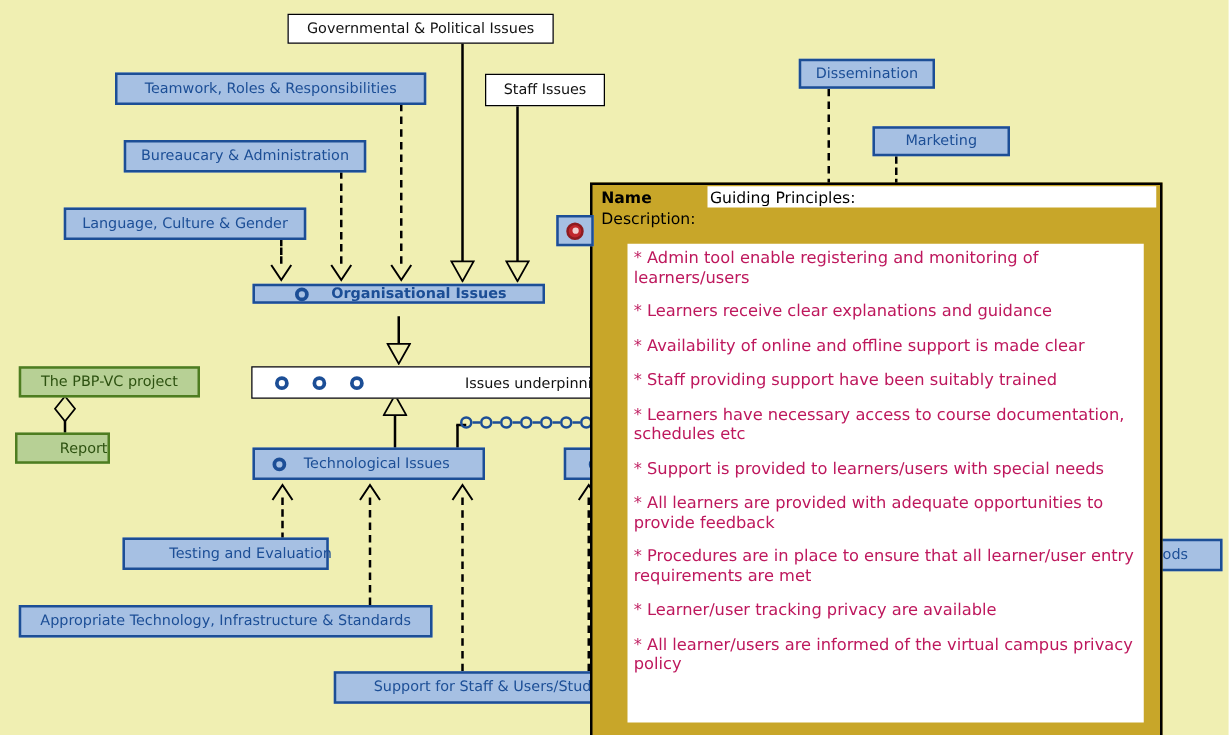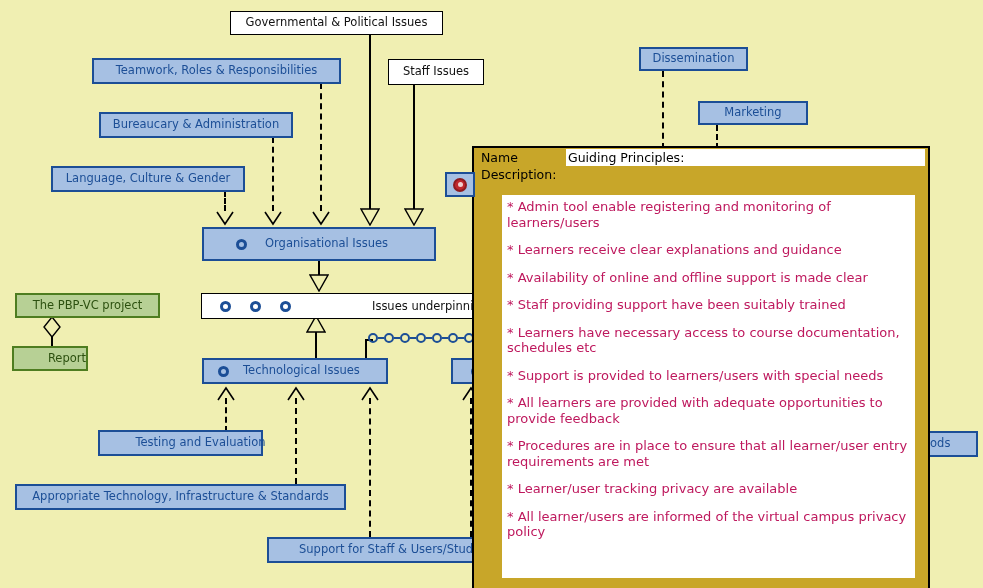--- a/index.html
+++ b/index.html
@@ -134,20 +134,21 @@
     display: flex;
     align-items: center;
     height: 19px;
     padding-left: 7px;
   }
   #props-name-label {
     color: #000;
     font-size: 12.5px;
     width: 85px;
     flex: 0 0 auto;
+    font-weight: bold;
   }
   #props-name-input {
     flex: 1 1 auto;
     background: #ffffff;
     border: none;
     outline: none;
     height: 17px;
     font-family: "DejaVu Sans", sans-serif;
     font-size: 12.5px;
     color: #000;
@@ -330,21 +331,21 @@
   </div>
 
   <div class="node blue" style="left:99px; top:112px; width:194px; height:26px;">
     <span class="lbl">Bureaucary &amp; Administration</span>
   </div>
 
   <div class="node blue" style="left:51px; top:166px; width:194px; height:26px;">
     <span class="lbl">Language, Culture &amp; Gender</span>
   </div>
 
-  <div class="node blue iface" style="left:202px; top:227px; width:234px; height:34px;">
+  <div class="node blue iface" style="left:202px; top:227px; width:234px; height:16px;font-weight:bold;">
     <span class="ring" style="margin-left:26px;"></span>
     <span class="lbl" style="margin-left:18px;">Organisational Issues</span>
   </div>
 
   <div class="node blue" style="left:639px; top:47px; width:109px; height:24px;">
     <span class="lbl">Dissemination</span>
   </div>
 
   <div class="node blue" style="left:698px; top:101px; width:110px; height:24px;">
     <span class="lbl">Marketing</span>

